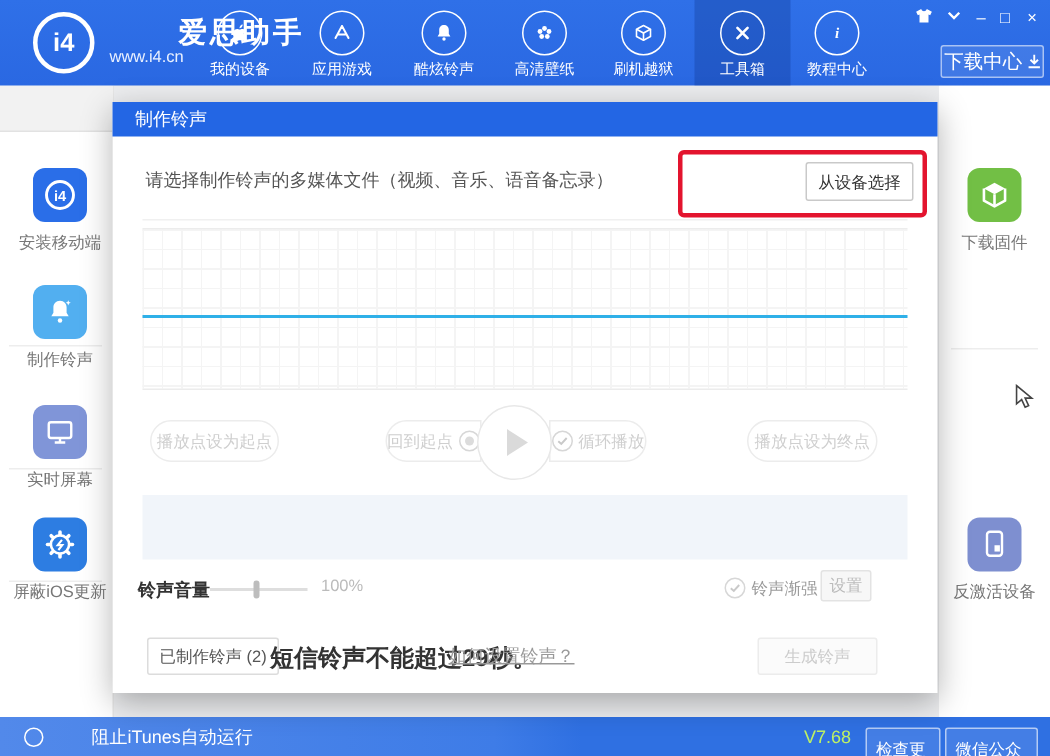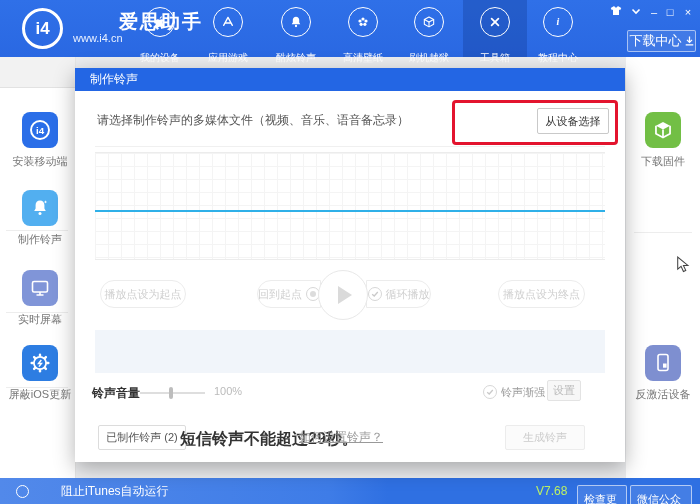--- a/index.html
+++ b/index.html
@@ -9,21 +9,21 @@
   
   #header{left:0;top:0;width:700px;height:57px;background:linear-gradient(#2f70e8,#2a68e2);z-index:3;}
   .logo-circle{left:22px;top:8px;width:35px;height:35px;border:3px solid #fff;border-radius:50%;
     color:#fff;font-weight:bold;font-size:17px;display:flex;align-items:center;justify-content:center;}
   .logo-title{left:72px;top:9px;color:#fff;font-size:19px;font-weight:bold;letter-spacing:2px;margin-left:47px;}
   .logo-sub{left:73px;top:32px;color:#eaf1ff;font-size:11px;}
   .nav-item{top:0;width:64px;height:57px;text-align:center;cursor:pointer;}
   .nav-item.active{background:rgba(10,45,130,0.28);}
   .nav-ic{margin:7px auto 0;width:28px;height:28px;border:1.5px solid #fff;border-radius:50%;
     display:flex;align-items:center;justify-content:center;}
-  .nav-lb{margin-top:14px;color:#fff;font-size:10px;}
+  .nav-lb{margin-top:2px;color:#fff;font-size:10px;}
   .winbtn{top:5px;width:16px;height:14px;color:#fff;font-size:11px;line-height:14px;text-align:center;cursor:pointer;}
   #dl-center{left:627px;top:30px;width:67px;height:20px;border:1px solid rgba(255,255,255,0.55);
     border-radius:2px;background:rgba(255,255,255,0.10);color:#fff;font-size:13px;
     display:flex;align-items:center;justify-content:center;gap:3px;cursor:pointer;}
   
   #left-rail{left:0;top:57px;width:75px;height:421px;background:#fff;border-right:1px solid #e6e6e6;z-index:1;}
   #tabstrip{left:0;top:0;width:75px;height:30px;background:#f2f2f2;border-bottom:1px solid #e2e2e2;}
   #tab-iphone{left:0;top:0;width:54px;height:30px;background:#fff;border-right:1px solid #e4e4e4;
     font-size:12px;color:#333;display:flex;align-items:center;justify-content:center;cursor:pointer;}
   #right-rail{left:626px;top:57px;width:74px;height:421px;background:#fff;z-index:1;}

